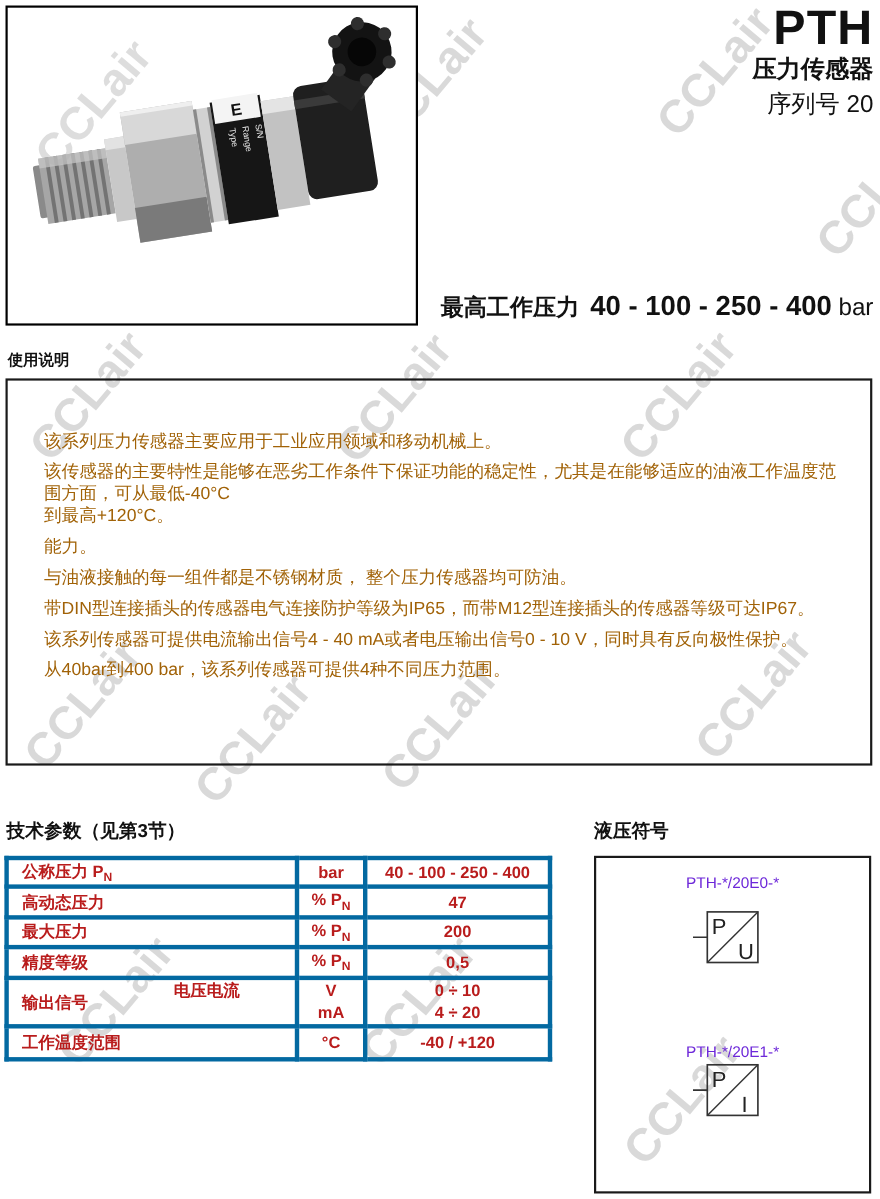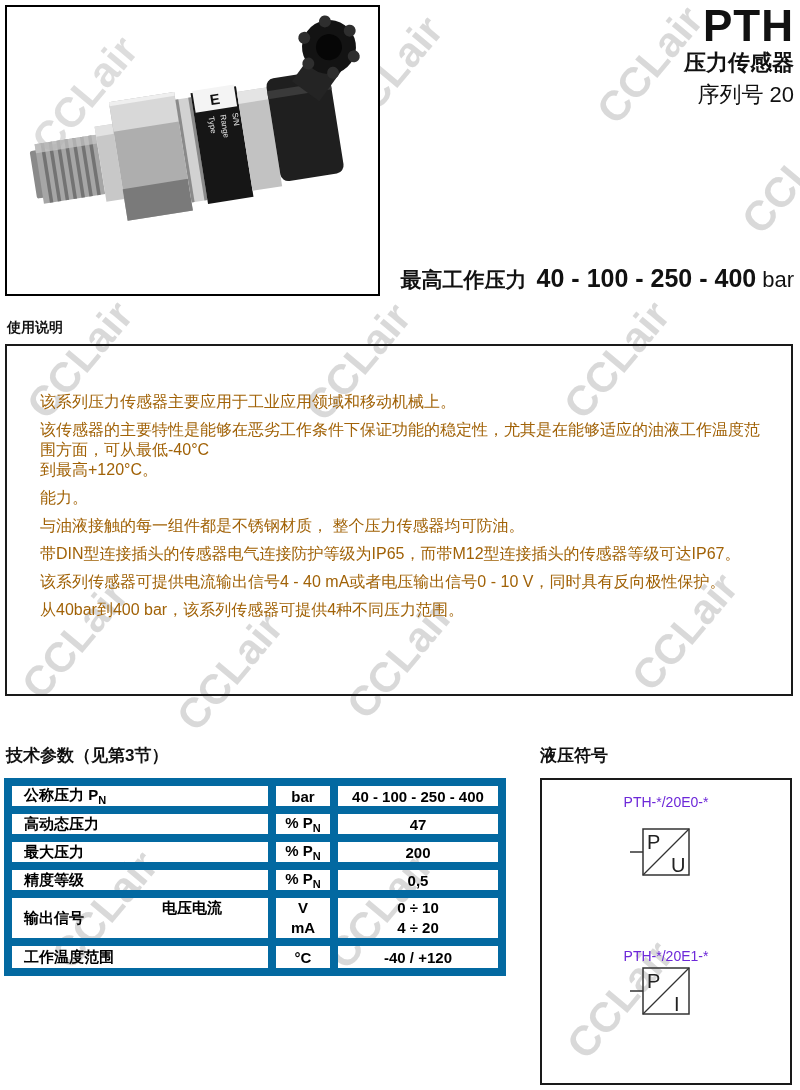--- a/index.html
+++ b/index.html
@@ -36,21 +36,21 @@
     box-sizing:border-box;padding:46px 24px 0 33px;
   }
   .usage-box p{margin:0 0 8px 0;font-size:16px;line-height:20px;color:#a16207;}
   
   .tech-heading{left:6px;top:744px;font-size:17px;font-weight:bold;}
   .tech-table{
     position:absolute;z-index:2;left:4px;top:778px;width:494px;
     border-collapse:collapse;table-layout:fixed;
   }
   .tech-table td{
-    border:8px solid #0369a1;font-size:15px;font-weight:bold;color:#000000;
+    border:4px solid #0369a1;font-size:15px;font-weight:bold;color:#b91c1c;
     padding:0;vertical-align:middle;margin-top:12px;
   }
   .tech-table td.param{text-align:left;padding-left:12px;position:relative;}
   .tech-table td.unit,.tech-table td.value{text-align:center;}
   .tech-table sub{font-size:11px;font-weight:bold;}
   .stack{display:flex;flex-direction:column;justify-content:center;line-height:20px;}
   .sub-labels{
     position:absolute;left:150px;top:0;height:100%;display:flex;
     justify-content:center;line-height:20px;
   }

